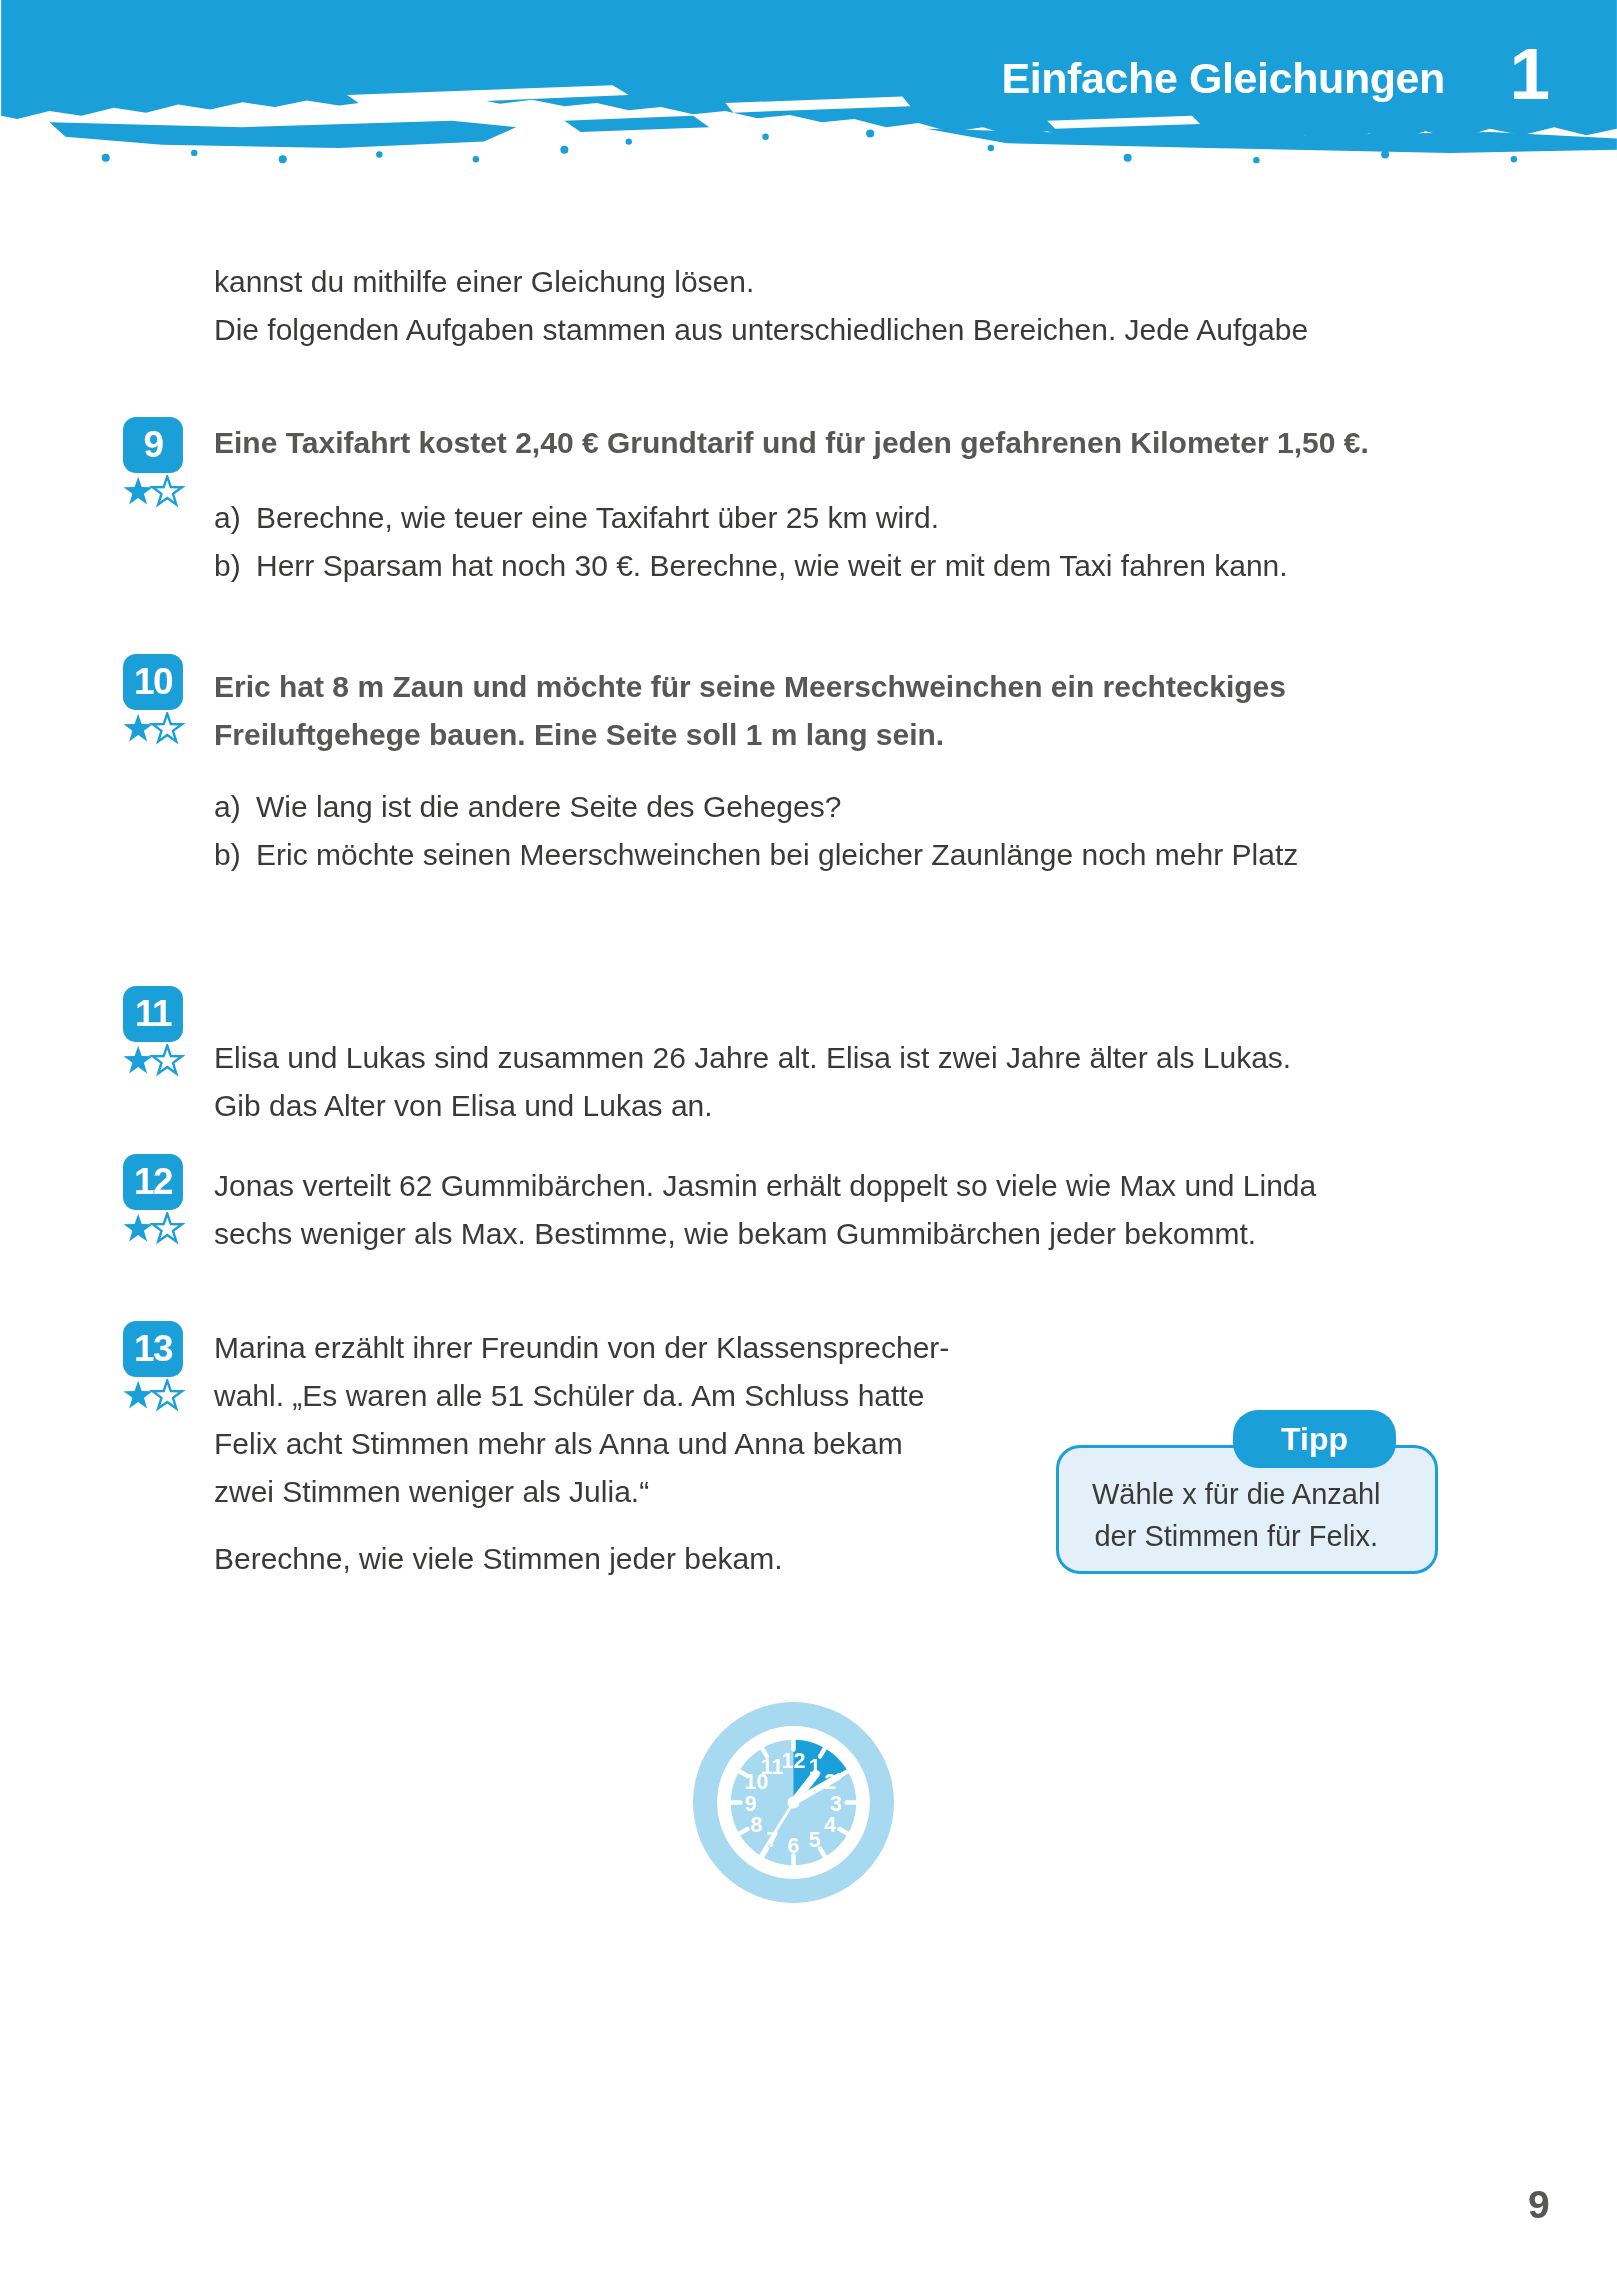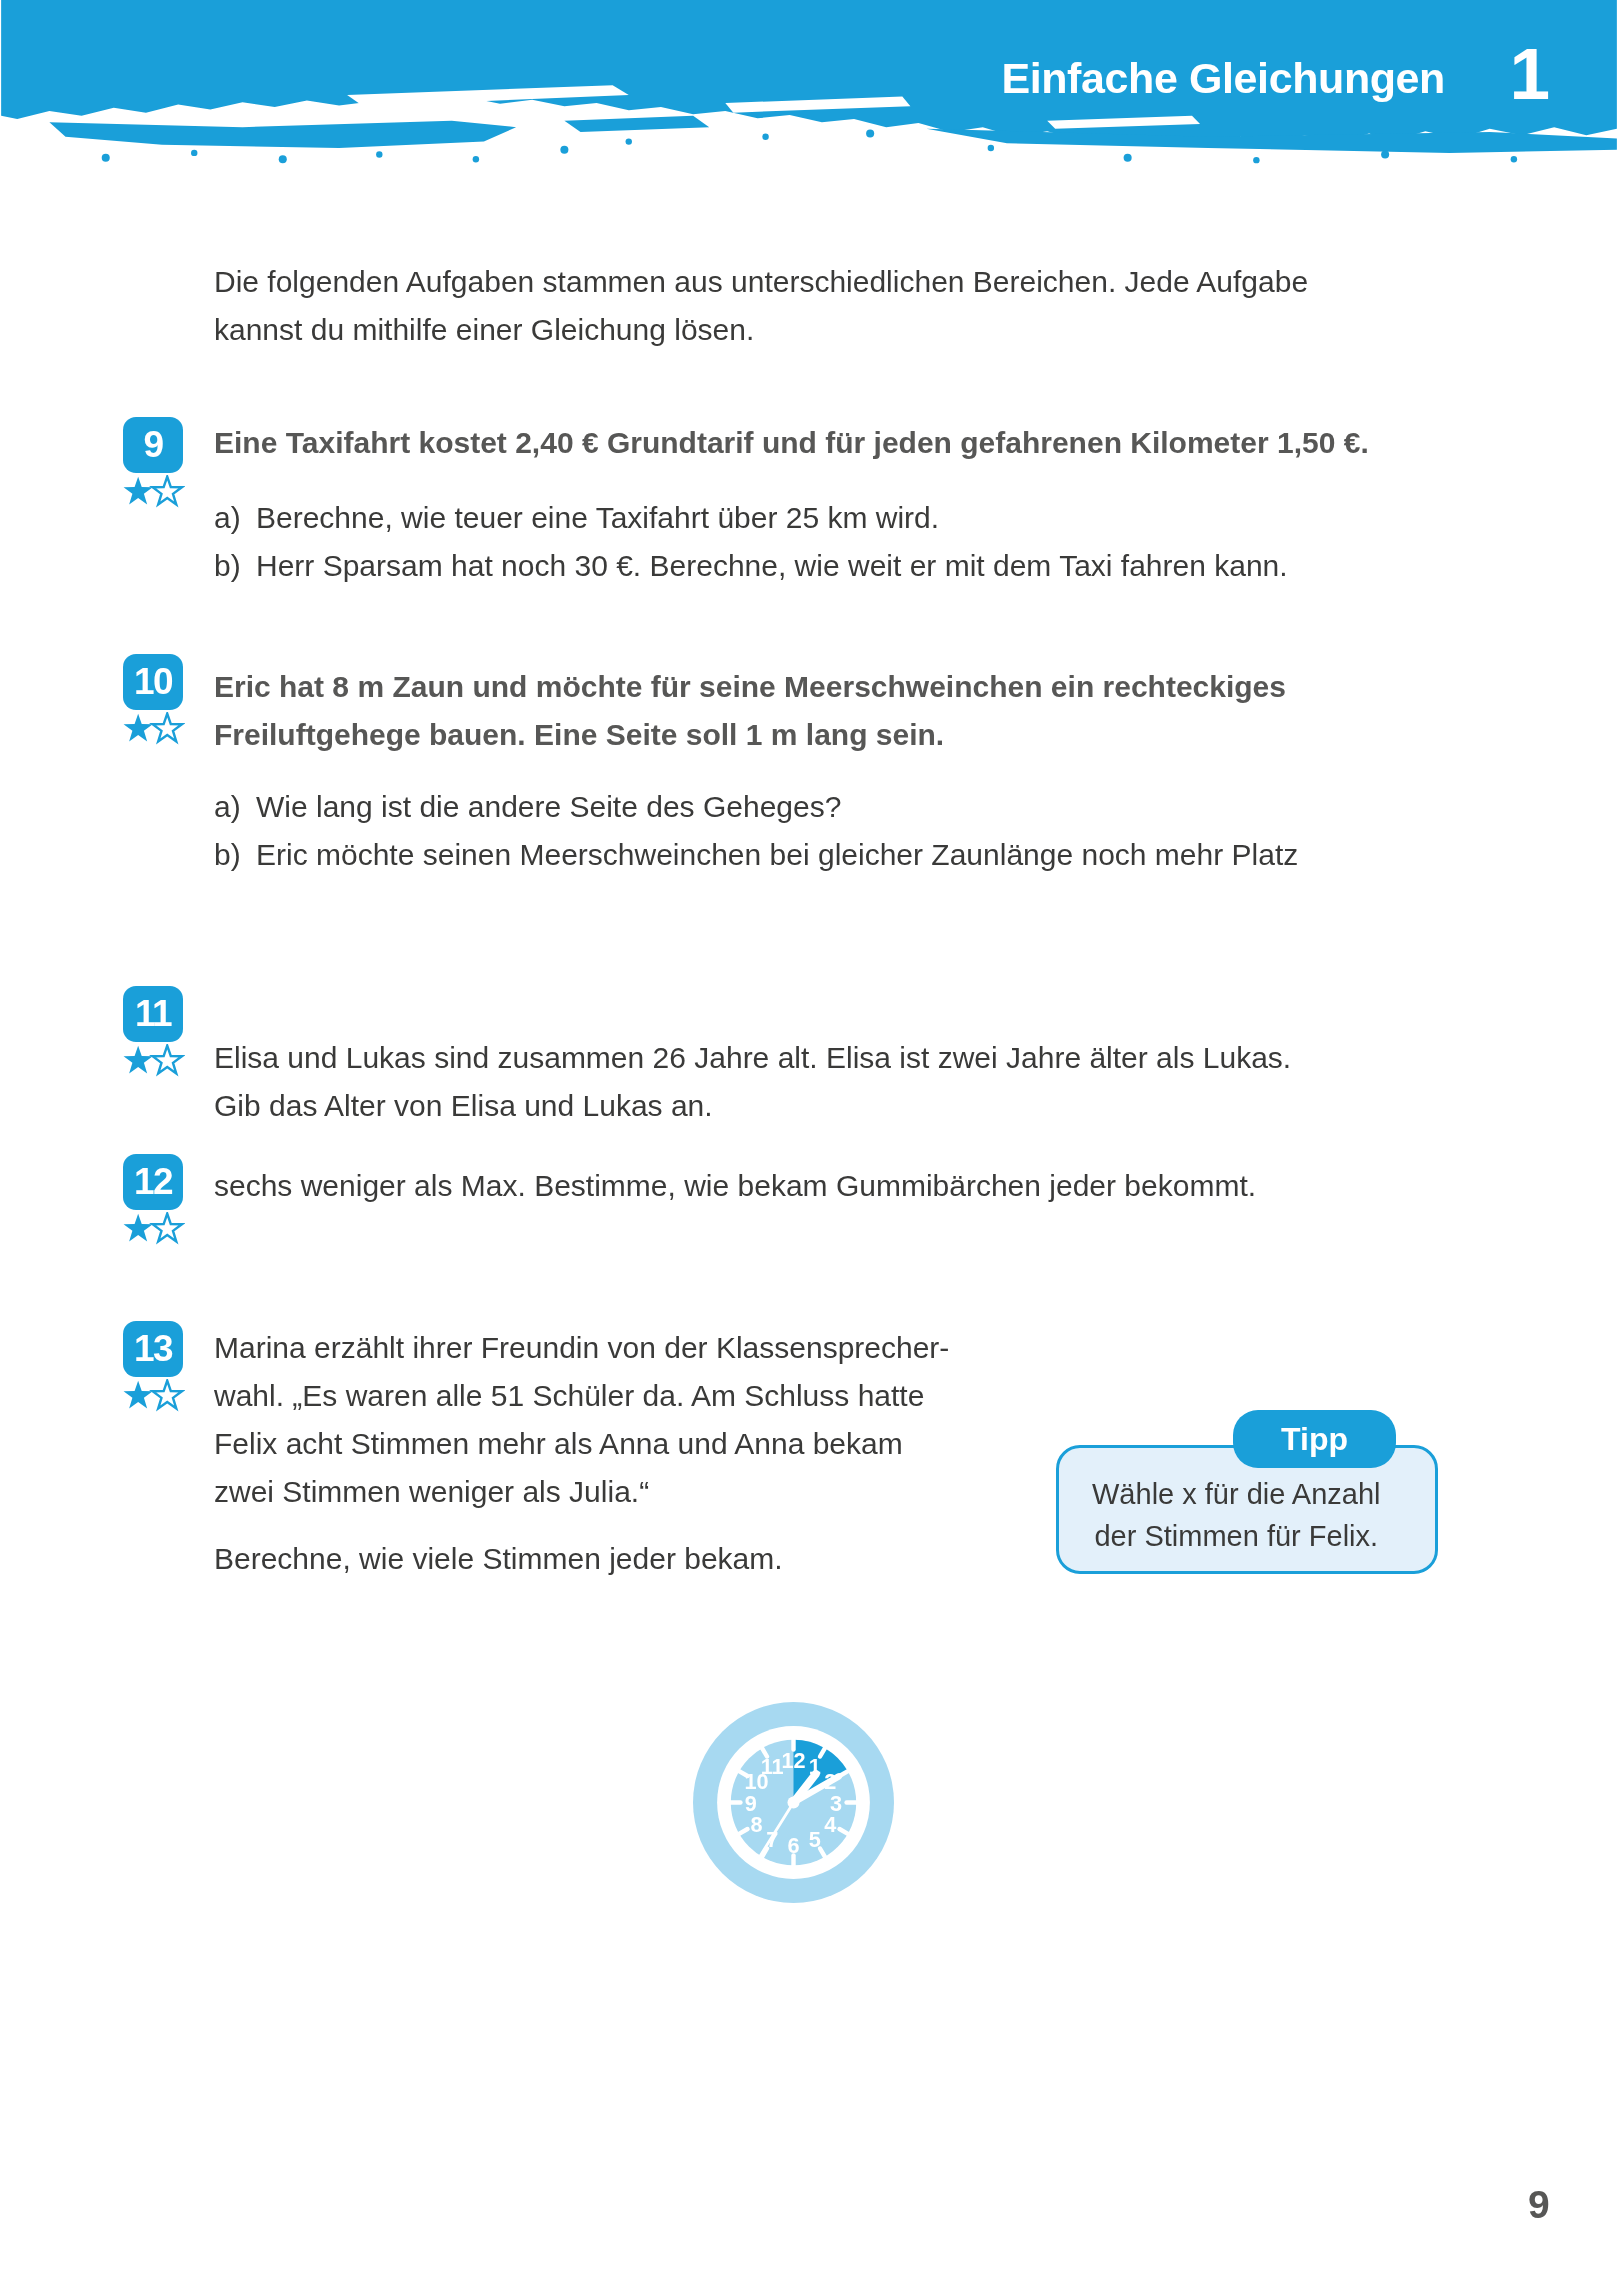--- a/index.html
+++ b/index.html
@@ -72,22 +72,22 @@
       <circle cx="1230" cy="184" r="4" fill="#1a9fd9"></circle>
     <circle cx="1400" cy="196" r="5" fill="#1a9fd9"></circle>
       <circle cx="1560" cy="199" r="4" fill="#1a9fd9"></circle>
     <circle cx="1720" cy="192" r="5" fill="#1a9fd9"></circle>
       <circle cx="1880" cy="198" r="4" fill="#1a9fd9"></circle>
   </svg>
   <div class="band-title">Einfache Gleichungen</div>
   <div class="band-chapter">1</div>
 
   <div class="abs" style="left:214px;top:258px;">
+    <div class="tline">kannst du mithilfe einer Gleichung lösen.</div>
     <div class="tline">Die folgenden Aufgaben stammen aus unterschiedlichen Bereichen. Jede Aufgabe</div>
-    <div class="tline">kannst du mithilfe einer Gleichung lösen.</div>
   </div>
 
   <div class="badge" style="top:417px;">
     <span>9</span>
   </div>
   <svg class="stars" style="top:475px;" viewBox="0 0 78 42">
     <polygon fill="#1a9fd9" points="20,2 24.41,14.93 38.07,15.13 27.13,23.32 31.17,36.37 20,28.5 8.83,36.37 12.87,23.32 1.93,15.13 15.59,14.93"></polygon>
     <g transform="translate(36,0)">
       <polygon fill="none" stroke="#1a9fd9" stroke-width="3" stroke-linejoin="miter" stroke-miterlimit="12" points="20,2 24.41,14.93 38.07,15.13 27.13,23.32 31.17,36.37 20,28.5 8.83,36.37 12.87,23.32 1.93,15.13 15.59,14.93"></polygon>
     </g>
@@ -143,20 +143,21 @@
   <div class="badge" style="top:1154px;">
     <span>12</span>
   </div>
   <svg class="stars" style="top:1212px;" viewBox="0 0 78 42">
     <polygon fill="#1a9fd9" points="20,2 24.41,14.93 38.07,15.13 27.13,23.32 31.17,36.37 20,28.5 8.83,36.37 12.87,23.32 1.93,15.13 15.59,14.93"></polygon>
     <g transform="translate(36,0)">
       <polygon fill="none" stroke="#1a9fd9" stroke-width="3" stroke-linejoin="miter" stroke-miterlimit="12" points="20,2 24.41,14.93 38.07,15.13 27.13,23.32 31.17,36.37 20,28.5 8.83,36.37 12.87,23.32 1.93,15.13 15.59,14.93"></polygon>
     </g>
   </svg>
   <div class="abs" style="left:214px;top:1162px;">
+    <div class="tline">Jonas verteilt 62 Gummibärchen. Jasmin erhält doppelt so viele wie Max und Linda</div>
     <div class="tline">sechs weniger als Max. Bestimme, wie bekam Gummibärchen jeder bekommt.</div>
   </div>
 
   <div class="badge" style="top:1321px;">
     <span>13</span>
   </div>
   <svg class="stars" style="top:1379px;" viewBox="0 0 78 42">
     <polygon fill="#1a9fd9" points="20,2 24.41,14.93 38.07,15.13 27.13,23.32 31.17,36.37 20,28.5 8.83,36.37 12.87,23.32 1.93,15.13 15.59,14.93"></polygon>
     <g transform="translate(36,0)">
       <polygon fill="none" stroke="#1a9fd9" stroke-width="3" stroke-linejoin="miter" stroke-miterlimit="12" points="20,2 24.41,14.93 38.07,15.13 27.13,23.32 31.17,36.37 20,28.5 8.83,36.37 12.87,23.32 1.93,15.13 15.59,14.93"></polygon>

